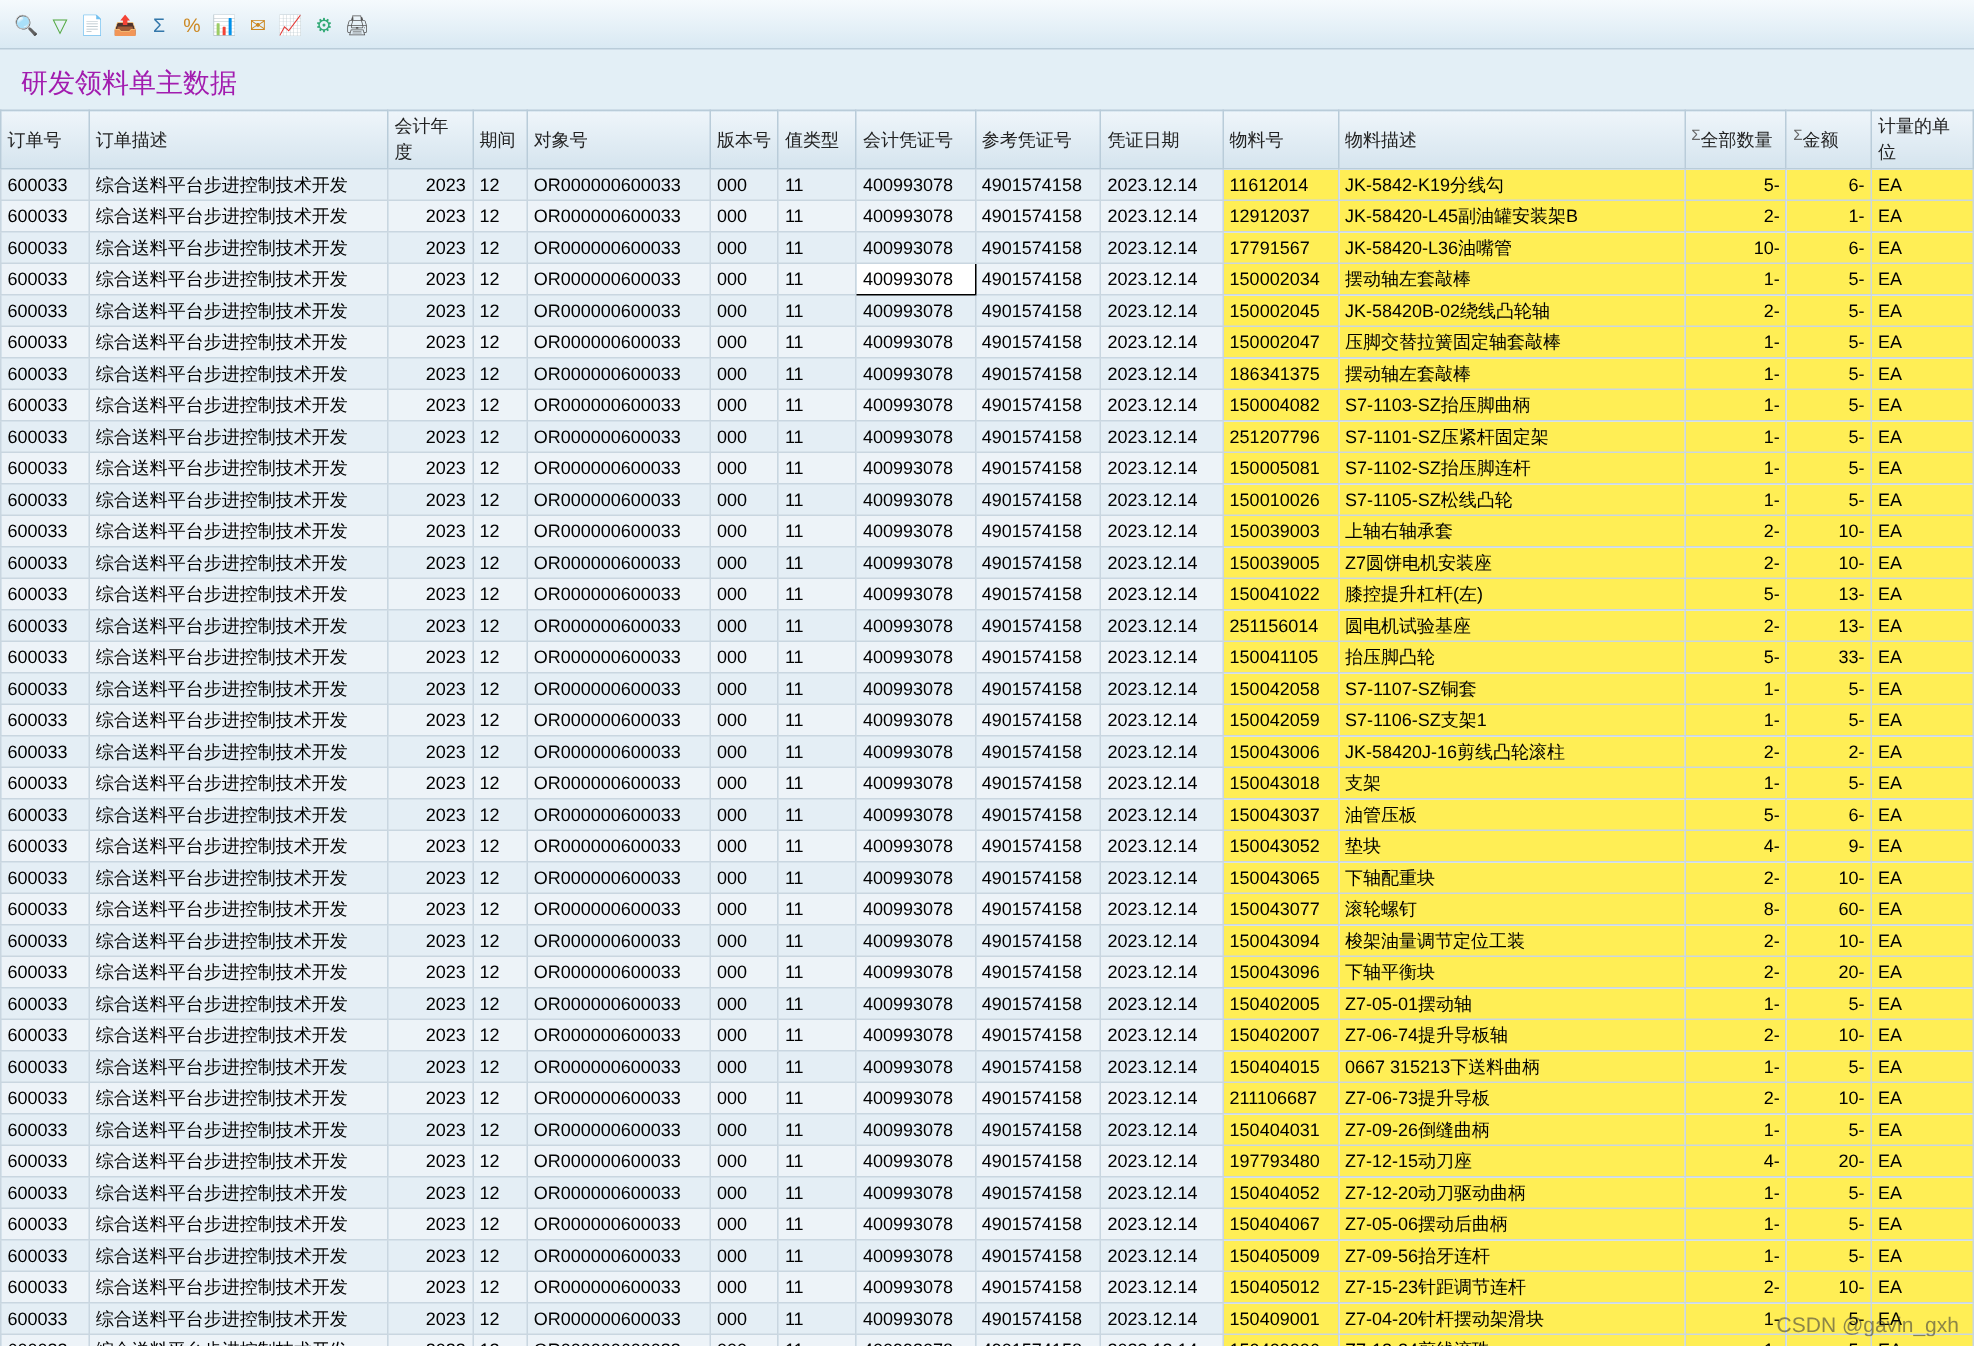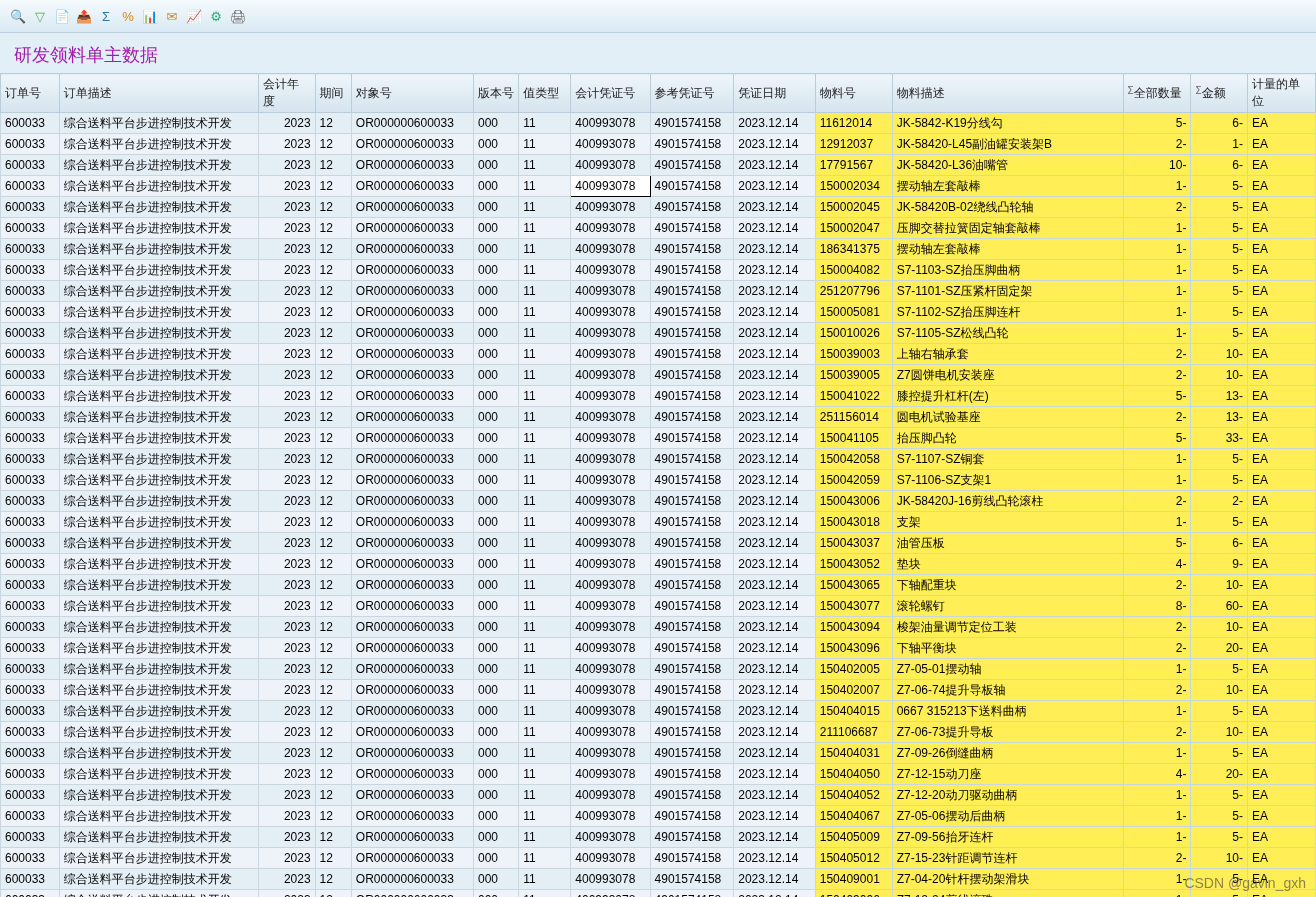--- a/index.html
+++ b/index.html
@@ -605,21 +605,21 @@
         <td>600033</td>
         <td>综合送料平台步进控制技术开发</td>
         <td class="c-year">2023</td>
         <td class="c-period">12</td>
         <td>OR000000600033</td>
         <td>000</td>
         <td>11</td>
         <td>400993078</td>
         <td>4901574158</td>
         <td>2023.12.14</td>
-        <td class="hl">150404050</td>
+        <td class="hl">197793480</td>
         <td class="hl">Z7-12-15动刀座</td>
         <td class="hl c-qty">4-</td>
         <td class="hl c-amt">20-</td>
         <td class="hl">EA</td>
       </tr>
       <tr>
         <td>600033</td>
         <td>综合送料平台步进控制技术开发</td>
         <td class="c-year">2023</td>
         <td class="c-period">12</td>

